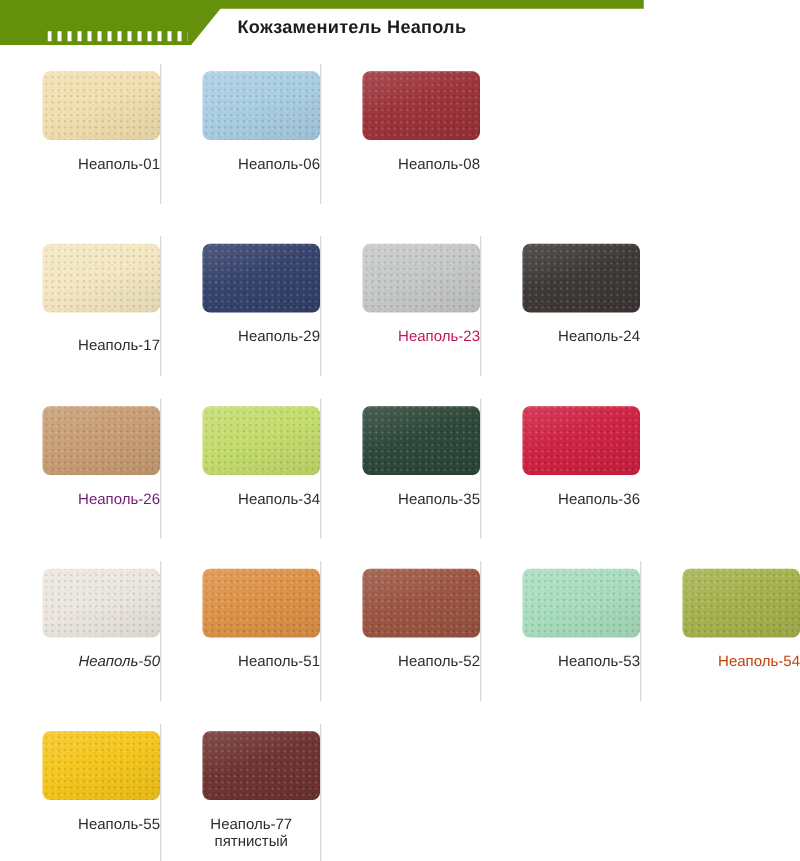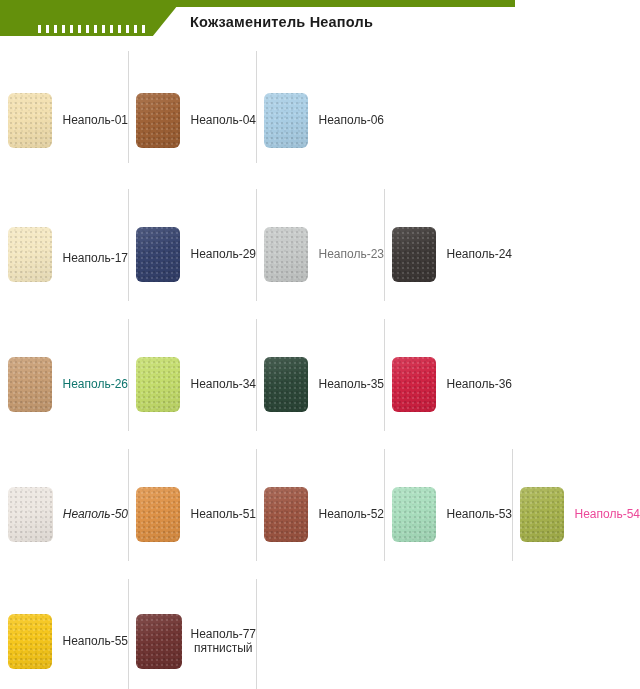--- a/index.html
+++ b/index.html
@@ -77,22 +77,22 @@
   }
   .row:first-child { height: 138px; }
   .row:last-child { height: 124px; }
 
   .cell {
     position: relative;
     width: 128px;
     box-sizing: border-box;
     padding: 0;
     display: flex;
-    flex-direction: row;
-    align-items: center;
+    flex-direction: column;
+    align-items: flex-end;
   }
   .cell.empty { visibility: visible; }
 
   
   .cell .divider {
     position: absolute;
     left: 0;
     top: 6px;
     width: 1px;
     height: 112px;
@@ -160,58 +160,58 @@
 <div class="palette">
 
   <div class="row">
     <div class="cell">
 
       <div class="swatch" style="background: rgb(242, 223, 174);"></div>
       <div class="label" style="color: rgb(44, 44, 44);">Неаполь-01</div>
     </div>
     <div class="cell">
       <div class="divider" style="background: rgb(216, 216, 216);"></div>
-      <div class="swatch" style="background: rgb(157, 95, 51);"></div>
-      <div class="label" style="color: rgb(44, 44, 44);">Неаполь-04</div>
-    </div>
-    <div class="cell">
-      <div class="divider" style="background: rgb(216, 216, 216);"></div>
       <div class="swatch" style="background: rgb(168, 205, 228);"></div>
       <div class="label" style="color: rgb(44, 44, 44);">Неаполь-06</div>
     </div>
+    <div class="cell">
+      <div class="divider" style="background: rgb(216, 216, 216);"></div>
+      <div class="swatch" style="background: rgb(156, 49, 56);"></div>
+      <div class="label" style="color: rgb(44, 44, 44);">Неаполь-08</div>
+    </div>
   </div>
 
   <div class="row">
     <div class="cell">
 
       <div class="swatch" style="background: rgb(244, 231, 192);"></div>
       <div class="label" style="color: rgb(44, 44, 44); margin-top: 19px;">Неаполь-17</div>
     </div>
     <div class="cell">
       <div class="divider" style="background: rgb(216, 216, 216);"></div>
       <div class="swatch" style="background: rgb(51, 64, 107);"></div>
       <div class="label" style="color: rgb(44, 44, 44);">Неаполь-29</div>
     </div>
     <div class="cell">
       <div class="divider" style="background: rgb(216, 216, 216);"></div>
       <div class="swatch" style="background: rgb(197, 200, 199);"></div>
-      <div class="label" style="color: #737373;">Неаполь-23</div>
+      <div class="label" style="color: #be185d;">Неаполь-23</div>
     </div>
     <div class="cell">
       <div class="divider" style="background: rgb(216, 216, 216);"></div>
       <div class="swatch" style="background: rgb(60, 55, 53);"></div>
       <div class="label" style="color: rgb(44, 44, 44);">Неаполь-24</div>
     </div>
   </div>
 
   <div class="row">
     <div class="cell">
 
       <div class="swatch" style="background: rgb(199, 156, 114);"></div>
-      <div class="label" style="color: #0f766e;">Неаполь-26</div>
+      <div class="label" style="color: #701a75;">Неаполь-26</div>
     </div>
     <div class="cell">
       <div class="divider" style="background: rgb(216, 216, 216);"></div>
       <div class="swatch" style="background: rgb(195, 220, 106);"></div>
       <div class="label" style="color: rgb(44, 44, 44);">Неаполь-34</div>
     </div>
     <div class="cell">
       <div class="divider" style="background: rgb(216, 216, 216);"></div>
       <div class="swatch" style="background: rgb(43, 70, 55);"></div>
       <div class="label" style="color: rgb(44, 44, 44);">Неаполь-35</div>
@@ -240,21 +240,21 @@
       <div class="label" style="color: rgb(44, 44, 44);">Неаполь-52</div>
     </div>
     <div class="cell">
       <div class="divider" style="background: rgb(216, 216, 216);"></div>
       <div class="swatch" style="background: rgb(167, 221, 188);"></div>
       <div class="label" style="color: rgb(44, 44, 44);">Неаполь-53</div>
     </div>
     <div class="cell">
       <div class="divider" style="background: rgb(216, 216, 216);"></div>
       <div class="swatch" style="background: rgb(165, 177, 75);"></div>
-      <div class="label" style="color: #ec4899;">Неаполь-54</div>
+      <div class="label" style="color: #c2410c;">Неаполь-54</div>
     </div>
   </div>
 
   <div class="row">
     <div class="cell">
 
       <div class="swatch" style="background: rgb(245, 197, 24);"></div>
       <div class="label" style="color: rgb(44, 44, 44);">Неаполь-55</div>
     </div>
     <div class="cell two-line">

